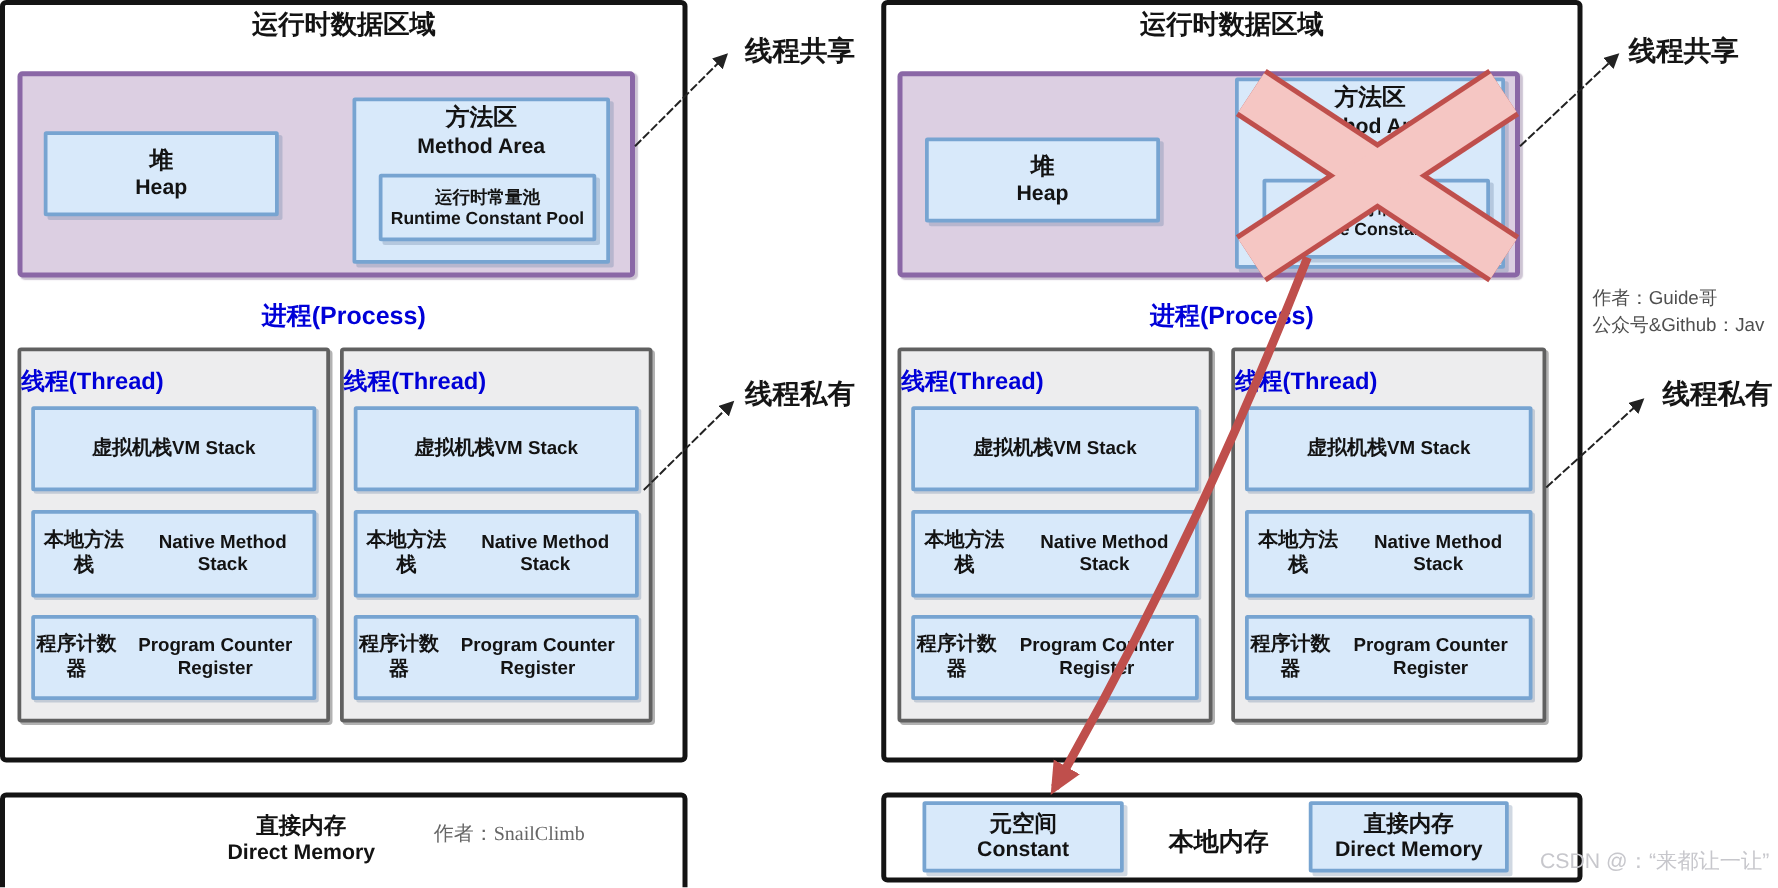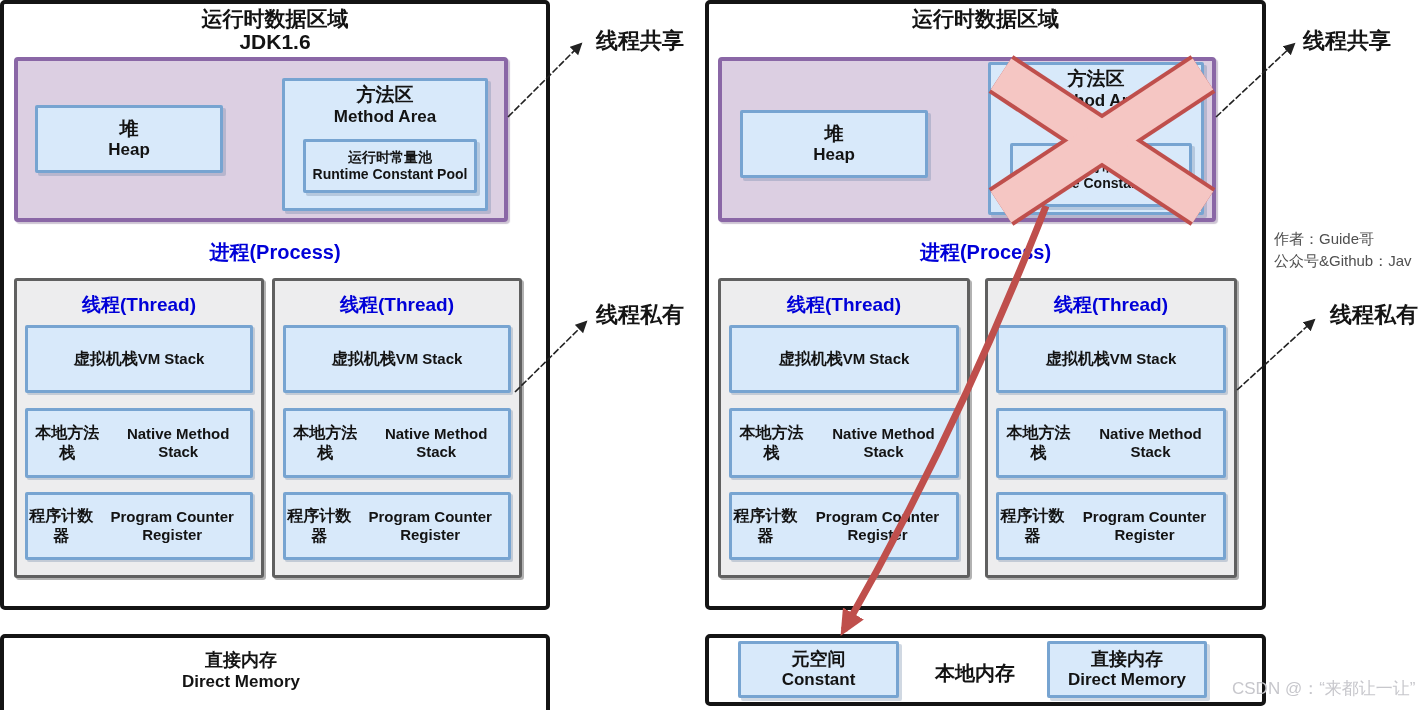--- a/index.html
+++ b/index.html
@@ -6,21 +6,21 @@
   .canvas{position:relative;width:1422px;height:710px;background:#fff;overflow:hidden;
           font-family:"Liberation Sans","DejaVu Sans",sans-serif;color:var(--text-black,#131313);}
   .outer{position:absolute;background:#fff;border:4px solid var(--outer-border,#141414);border-radius:5px;}
   .purple{position:absolute;background:var(--purple-fill,#dccfe2);border:4px solid var(--purple-border,#8a67a6);
           border-radius:4px;box-shadow:2px 2px 1px rgba(90,60,110,.30);}
   .bluebox{position:absolute;background:var(--blue-fill,#d8e9fa);border:3px solid var(--blue-border,#77a4d1);
            border-radius:2px;display:flex;flex-direction:column;align-items:center;justify-content:center;
            text-align:center;box-shadow:3px 3px 0 rgba(100,125,160,.30);line-height:1.18;}
   .threadbox{position:absolute;background:var(--thread-fill,#ededee);border:3px solid var(--thread-border,#606060);
              border-radius:3px;box-shadow:2px 2px 0 rgba(0,0,0,.30);}
-  .tlabel{position:absolute;left:0;right:0;top:11px;text-align:center;font-weight:bold;font-size:19px;
+  .tlabel{position:absolute;left:0;right:0;top:11px;text-align:left;font-weight:bold;font-size:19px;
           color:var(--label-blue,#0000d8);}
   .stack{position:absolute;left:8px;right:8px;background:var(--blue-fill,#d8e9fa);border:3px solid var(--blue-border,#77a4d1);
          border-radius:2px;display:flex;flex-direction:row;align-items:center;justify-content:center;
          text-align:center;box-shadow:2px 2px 0 rgba(100,125,160,.30);line-height:1.22;}
   .ttl{position:absolute;text-align:center;font-weight:bold;font-size:21px;}
   .process{position:absolute;text-align:center;font-weight:bold;font-size:20px;color:var(--label-blue,#0000d8);}
   .anno{position:absolute;font-weight:bold;font-size:22px;color:#151515;white-space:nowrap;}
   .ctext{position:absolute;text-align:center;line-height:1.2;}
   .b-zh{font-weight:bold;font-size:19px;} .b-en{font-weight:bold;font-size:17px;}
   .s-zh{font-weight:bold;font-size:16px;} .s-en{font-weight:bold;font-size:15px;}
@@ -32,21 +32,20 @@
   .watermark{position:absolute;font-size:17px;color:var(--watermark-gray,#c7c7cc);white-space:nowrap;}
   svg.overlay{position:absolute;left:0;top:0;pointer-events:none;z-index:40;}
 </style>
 </head>
 <body>
 
 <div class="canvas">
 
   <div class="outer" style="left:0;top:0;width:542px;height:602px"></div>
   <div class="ttl" style="left:0;top:5px;width:550px">运行时数据区域</div>
-  <div class="ttl" style="left:0;top:30px;width:550px">JDK1.6</div>
 
   <div class="purple" style="left:14px;top:57px;width:486px;height:157px"></div>
 
   <div class="bluebox" style="left:35px;top:105px;width:182px;height:62px">
     <div class="b-zh">堆</div>
     <div class="b-en">Heap</div>
   </div>
 
   <div class="bluebox" style="left:282px;top:78px;width:200px;height:127px"></div>
   <div class="ctext" style="left:282px;top:84px;width:206px">
@@ -91,20 +90,21 @@
       <div class="s-en">Program Counter Register</div>
     </div>
   </div>
 
   <div class="outer" style="left:0;top:634px;width:542px;height:74px"></div>
   <div class="ctext" style="left:116px;top:650px;width:250px">
     <div class="m-zh">直接内存</div>
     <div class="m-en">Direct Memory</div>
   </div>
   <div class="author serif" style="left:347px;top:656px">
+    <div>作者：SnailClimb</div>
   </div>
 
   <div class="anno" style="left:596px;top:26px">线程共享</div>
   <div class="anno" style="left:596px;top:300px">线程私有</div>
 
   <div class="outer" style="left:705px;top:0;width:553px;height:602px"></div>
   <div class="ttl" style="left:705px;top:5px;width:561px">运行时数据区域</div>
 
   <div class="purple" style="left:718px;top:57px;width:490px;height:157px"></div>
 

